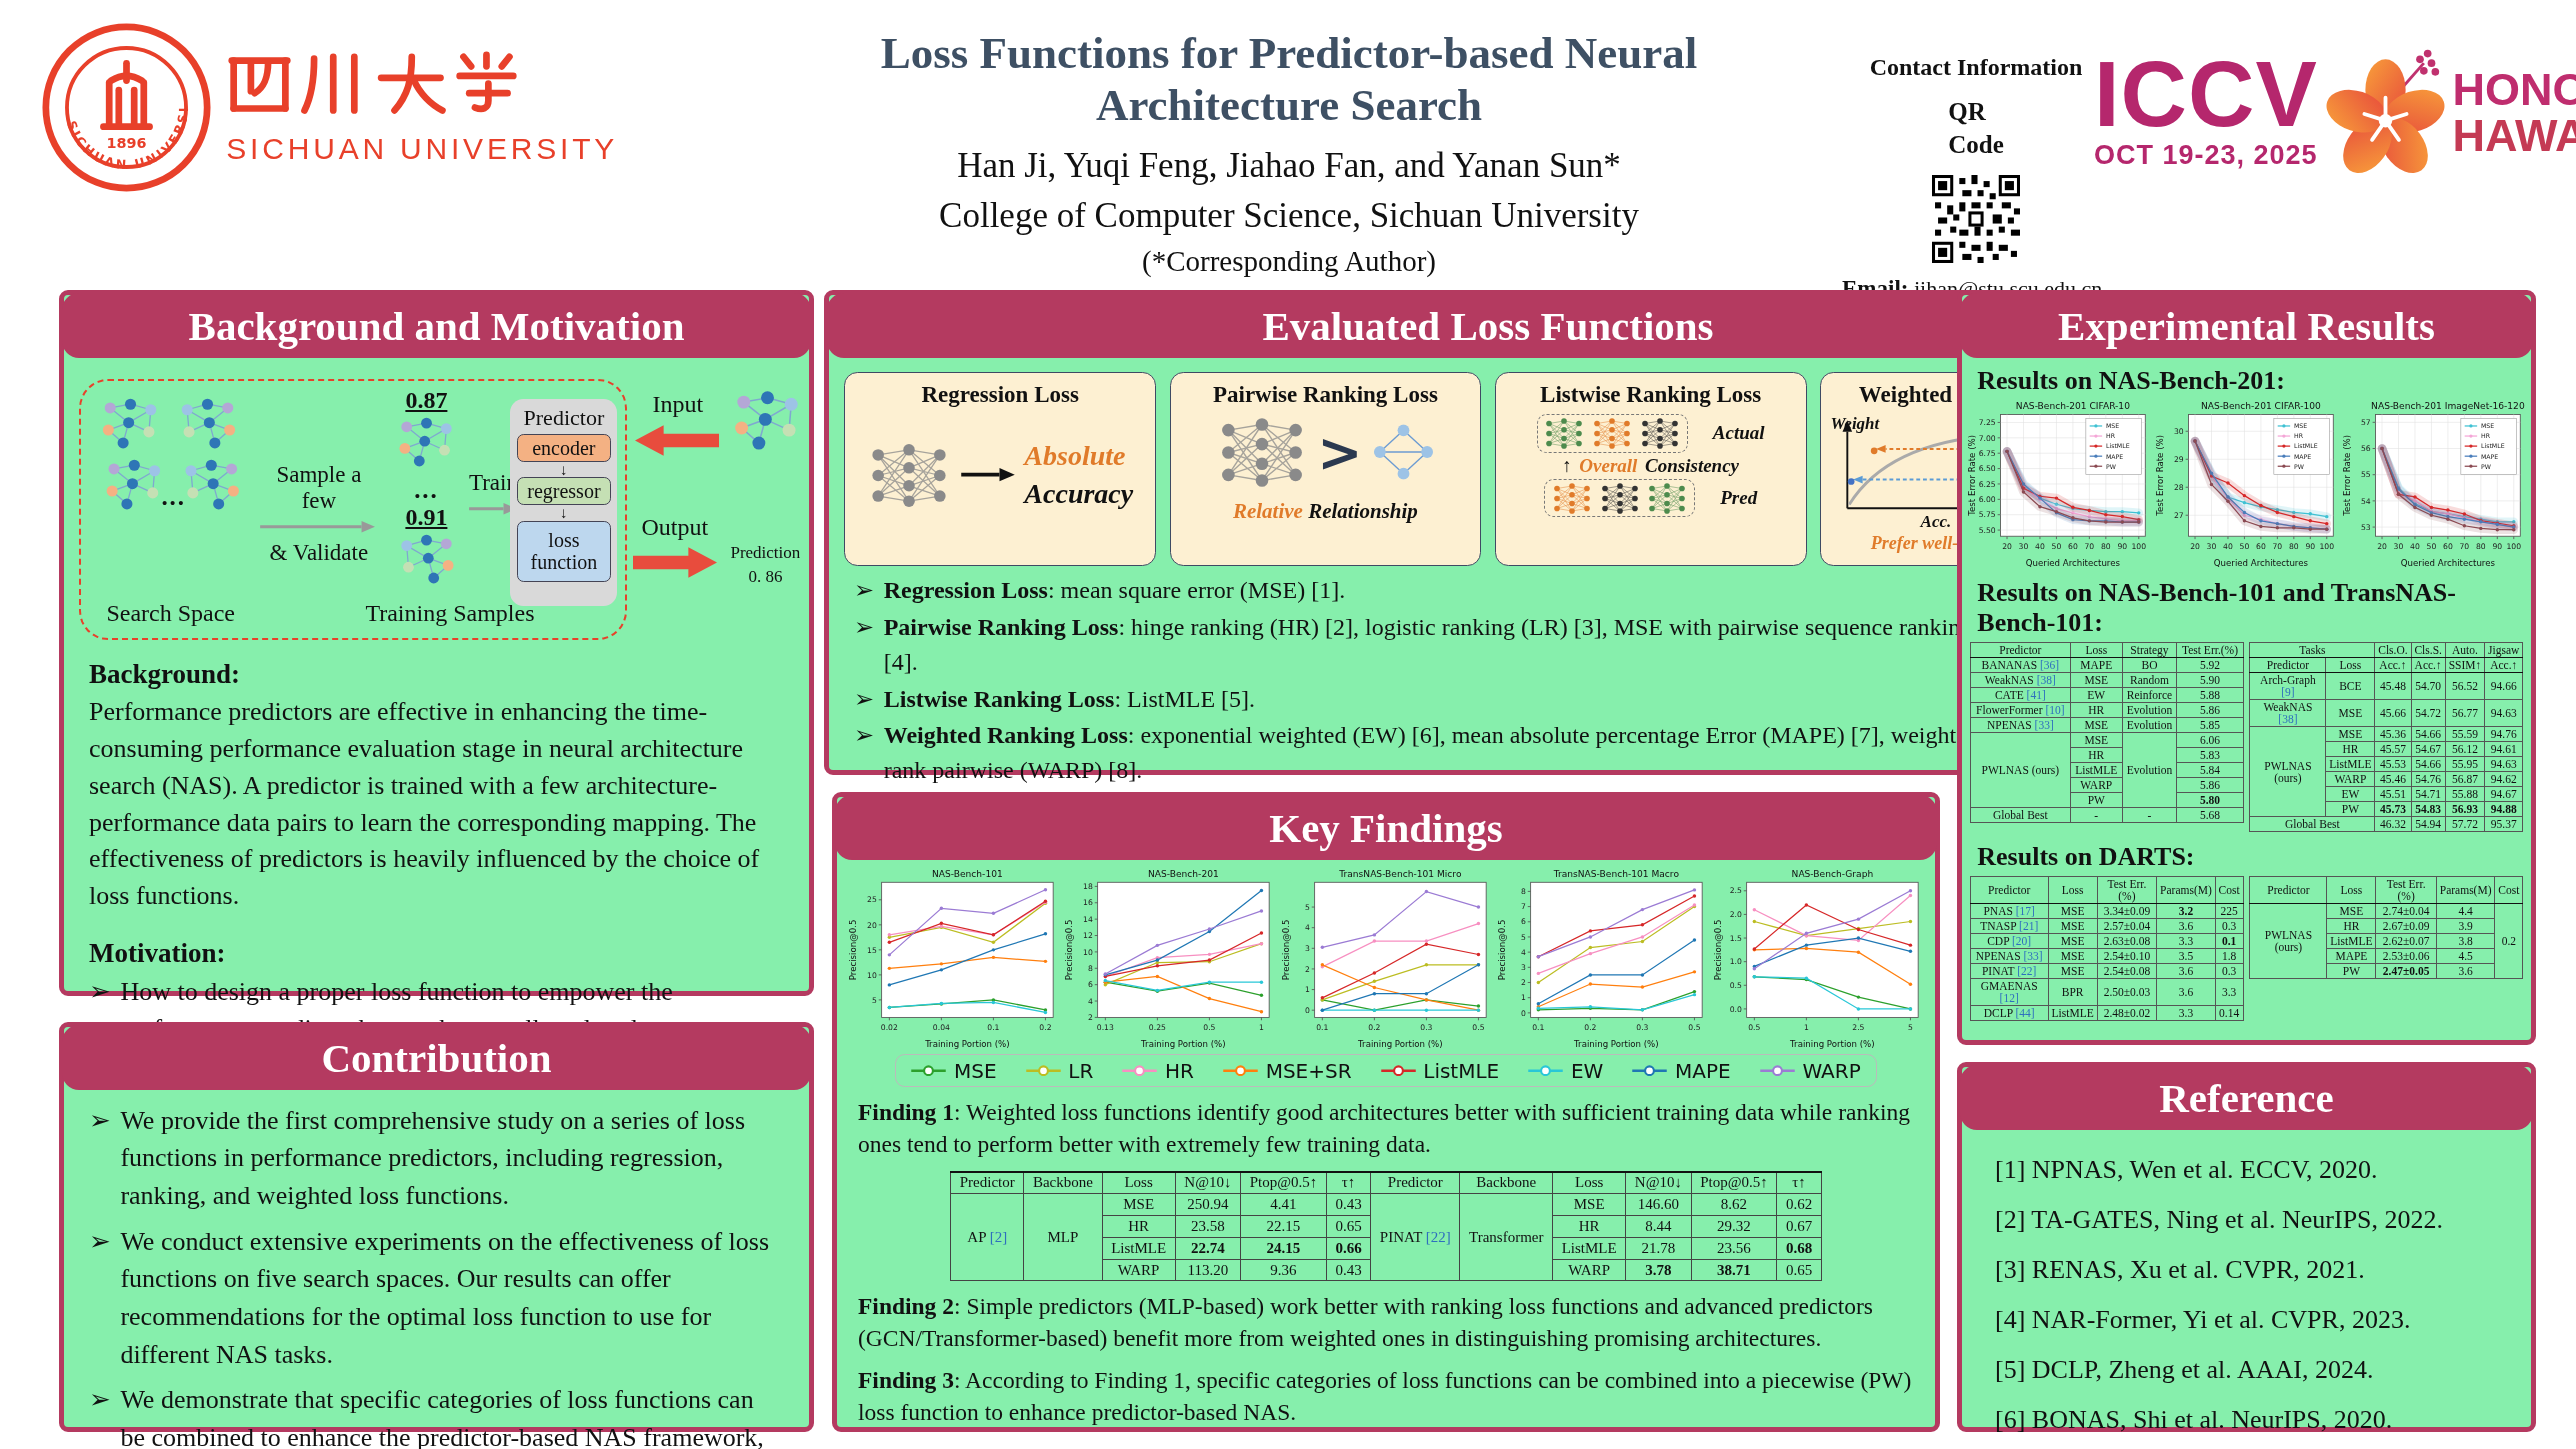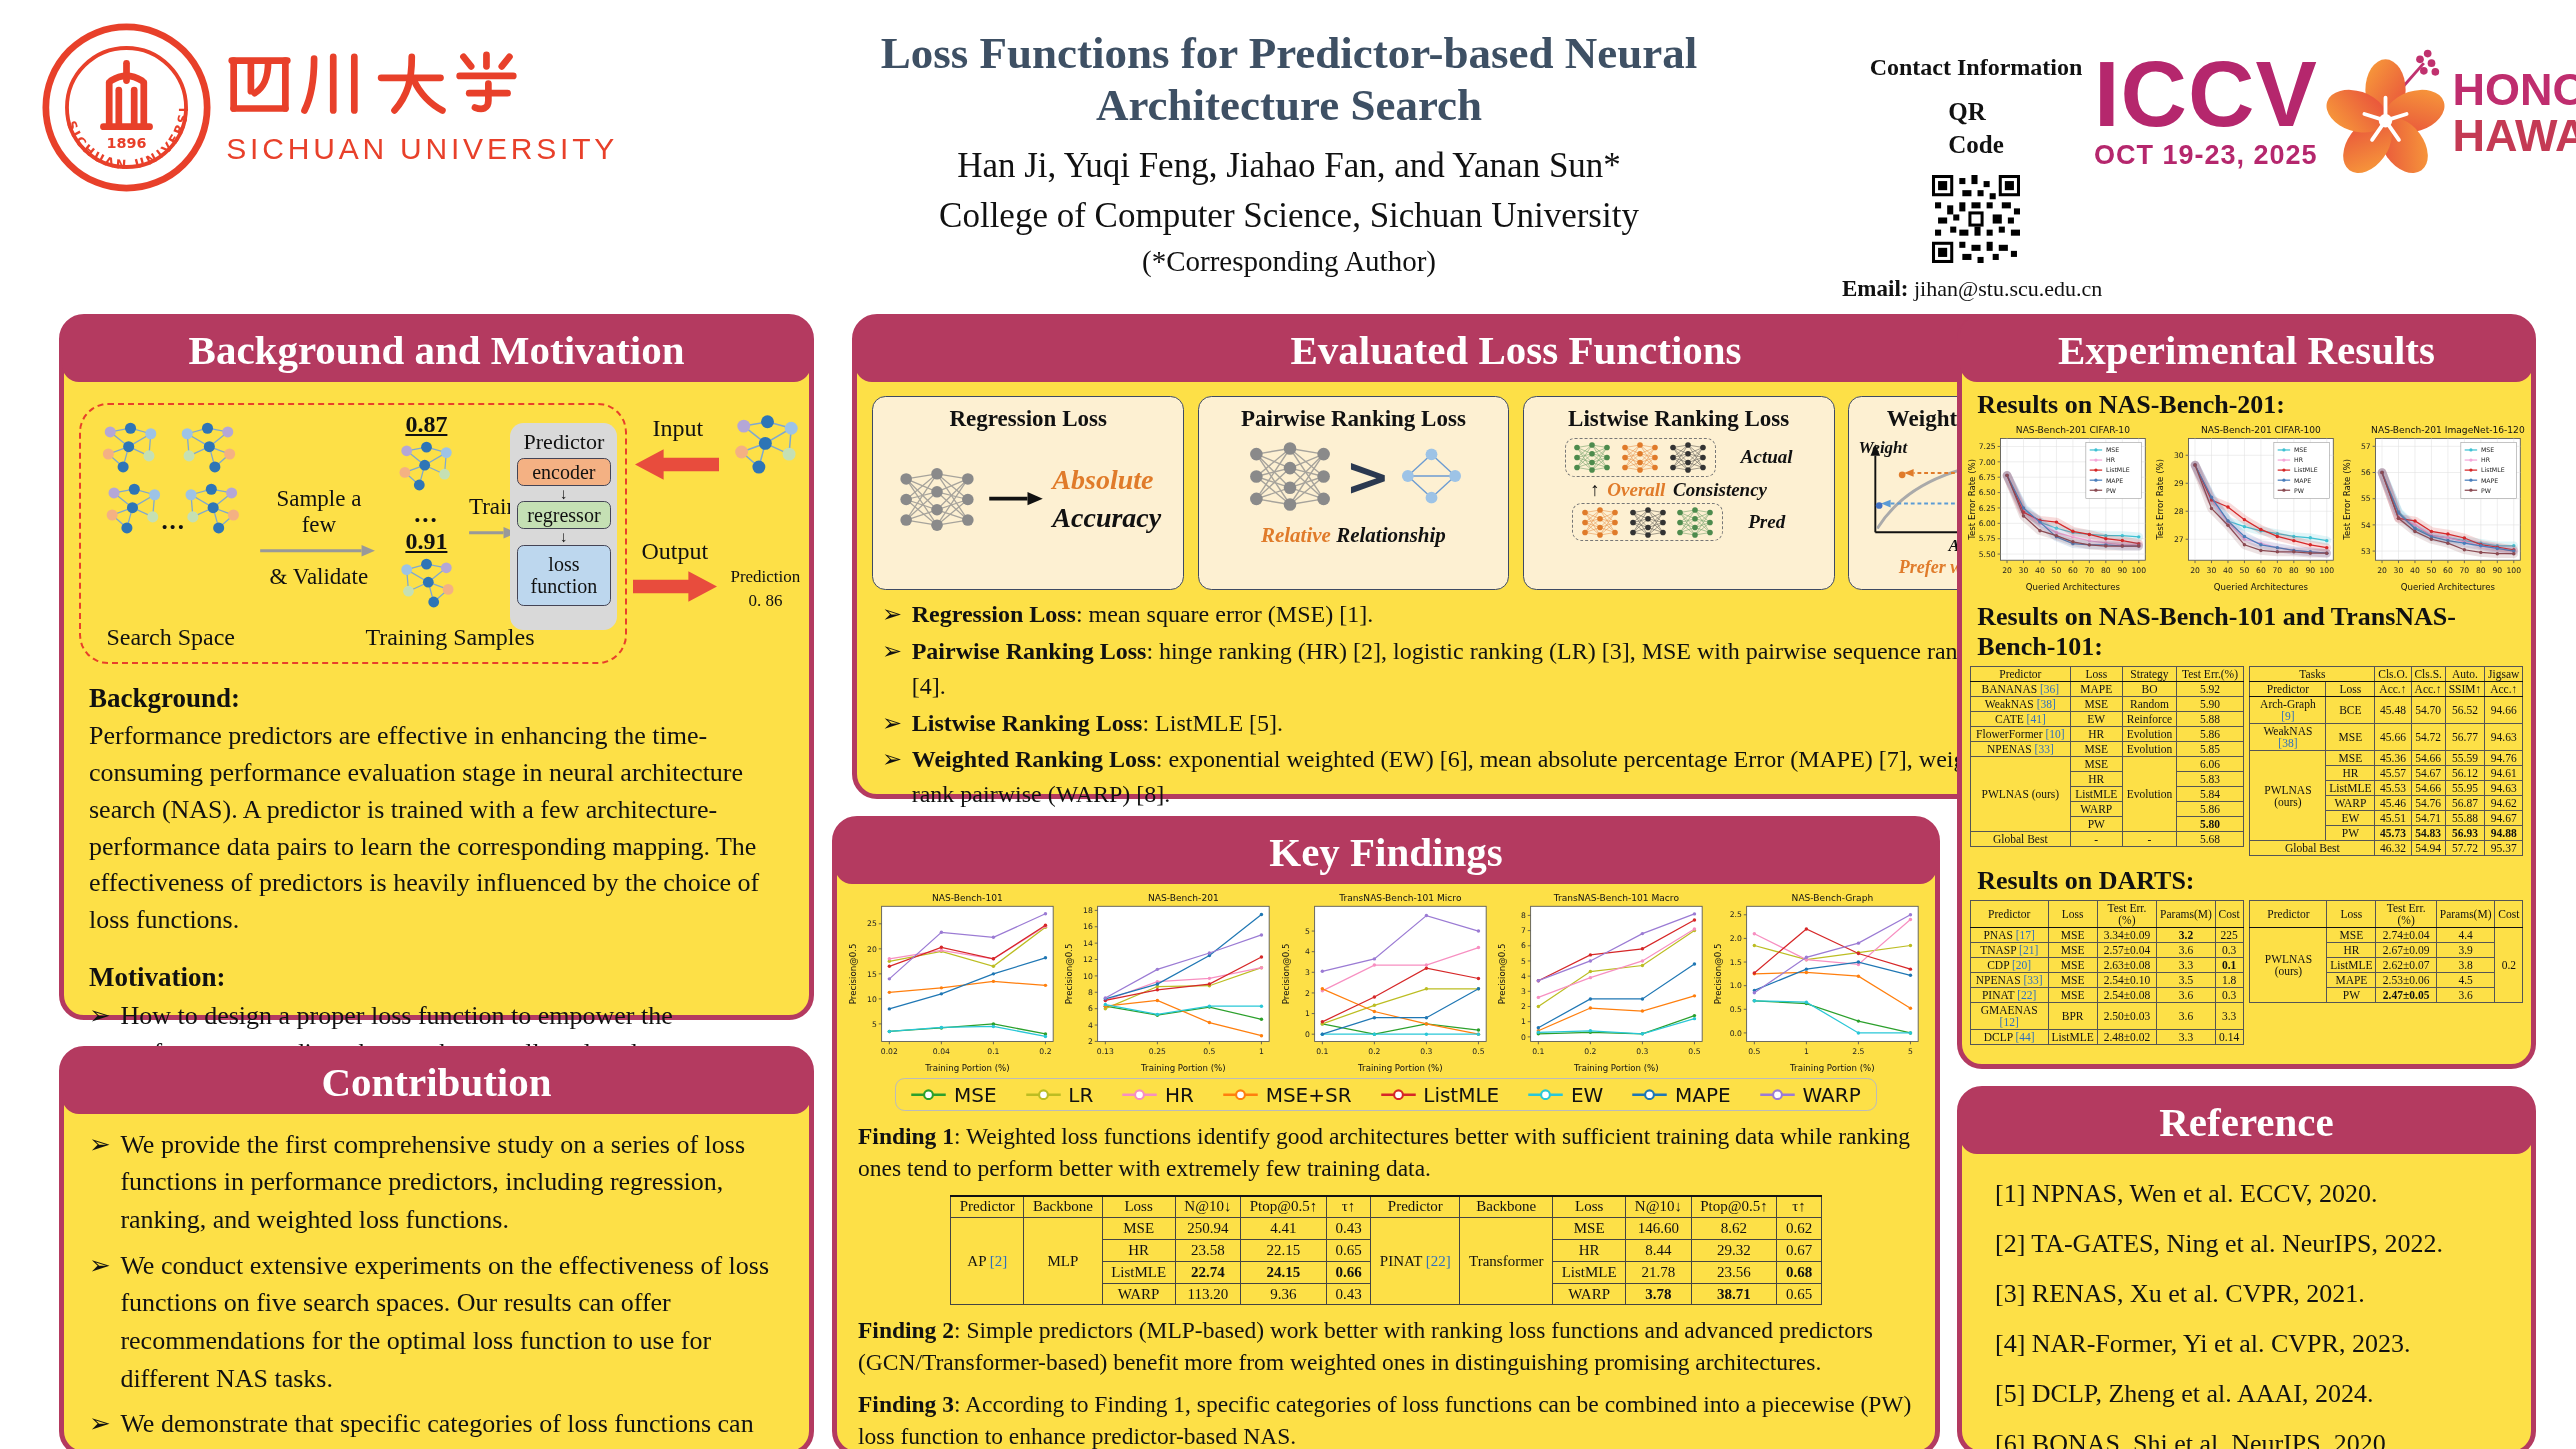--- a/index.html
+++ b/index.html
@@ -28,21 +28,21 @@
   .contact-email b{font-size:23px;}
   .iccv{position:absolute;left:2094px;top:44px;display:flex;align-items:center;gap:5.8px;}
   .iccv-left{display:flex;flex-direction:column;align-items:flex-start;}
   .iccv-name{font-family:"Liberation Sans","DejaVu Sans",sans-serif;font-weight:800;font-size:92px;line-height:.85;color:var(--magenta);letter-spacing:1px;}
   .iccv-dates{font-family:"Liberation Sans","DejaVu Sans",sans-serif;font-weight:700;font-size:27px;color:var(--magenta);margin-top:7.7px;letter-spacing:1px;}
   .iccv-right{display:flex;flex-direction:column;font-family:"Liberation Sans","DejaVu Sans",sans-serif;font-weight:800;line-height:1.02;}
   .iccv-city{font-size:45px;color:#bf2d6e;}
   .iccv-state{font-size:45px;color:#c43a54;}
 
   
-  .panel{position:absolute;background:#fde047;border:5.8px solid var(--crimson);border-radius:25px;margin-top:24px;}
+  .panel{position:absolute;background:#86efac;border:5.8px solid var(--crimson);border-radius:9px;}
   .panel-hd{background:var(--crimson);border-radius:17px;margin:-1.9px;padding:8.6px 0;text-align:center;color:#fff;font-weight:bold;font-size:41px;}
 
   
   .bg-diagram{position:relative;margin:13.4px 13.4px 3.8px;height:280px;}
   .dashed-box{position:absolute;left:1.9px;top:9.6px;width:548px;height:261px;border:2.9px dashed var(--scu-red);border-radius:29px;}
   .ss-grid{position:absolute;left:15.3px;top:25px;width:161px;display:flex;flex-wrap:wrap;gap:1.9px;}
   .dots{font-size:25px;font-weight:bold;letter-spacing:1.9px;}
   .ss-dots{position:absolute;left:84px;top:113px;}
   .diagram-label{position:absolute;font-size:24px;}
   .sample-arrow{position:absolute;left:182px;top:92px;width:119px;text-align:center;font-size:23px;}
@@ -450,21 +450,21 @@
           <span class="mark">➢</span>
           <span class="txt">We conduct extensive experiments on the effectiveness of loss functions on five search spaces. Our results can offer recommendations for the optimal loss function to use for different NAS tasks.</span>
         </div>
         <div class="blt">
           <span class="mark">➢</span>
           <span class="txt">We demonstrate that specific categories of loss functions can be combined to enhance the predictor-based NAS framework, leading to performance improvements over any single loss as well as previous competitive methods.</span>
         </div>
       </div>
   </div>
 
-  <div class="panel" id="p-loss" style="left:852px;top:290px;width:1328px;height:485px;">
+  <div class="panel" id="p-loss" style="left:824px;top:290px;width:1328px;height:485px;">
     <div class="panel-hd">Evaluated Loss Functions</div>
     <div class="loss-boxes">
       <div class="loss-box">
         <h3>Regression Loss</h3>
         <div class="lb-row" style="margin-top:29px;">
           <svg width="84" height="67" style="color:#8a8a8a;" viewBox="0 0 88 70">
               <use href="#mlp"></use>
             </svg>
           <svg width="54" height="15.3" viewBox="0 0 56 16">
             <line x1="0" y1="8" x2="40" y2="8" stroke="#111" stroke-width="4"></line>

